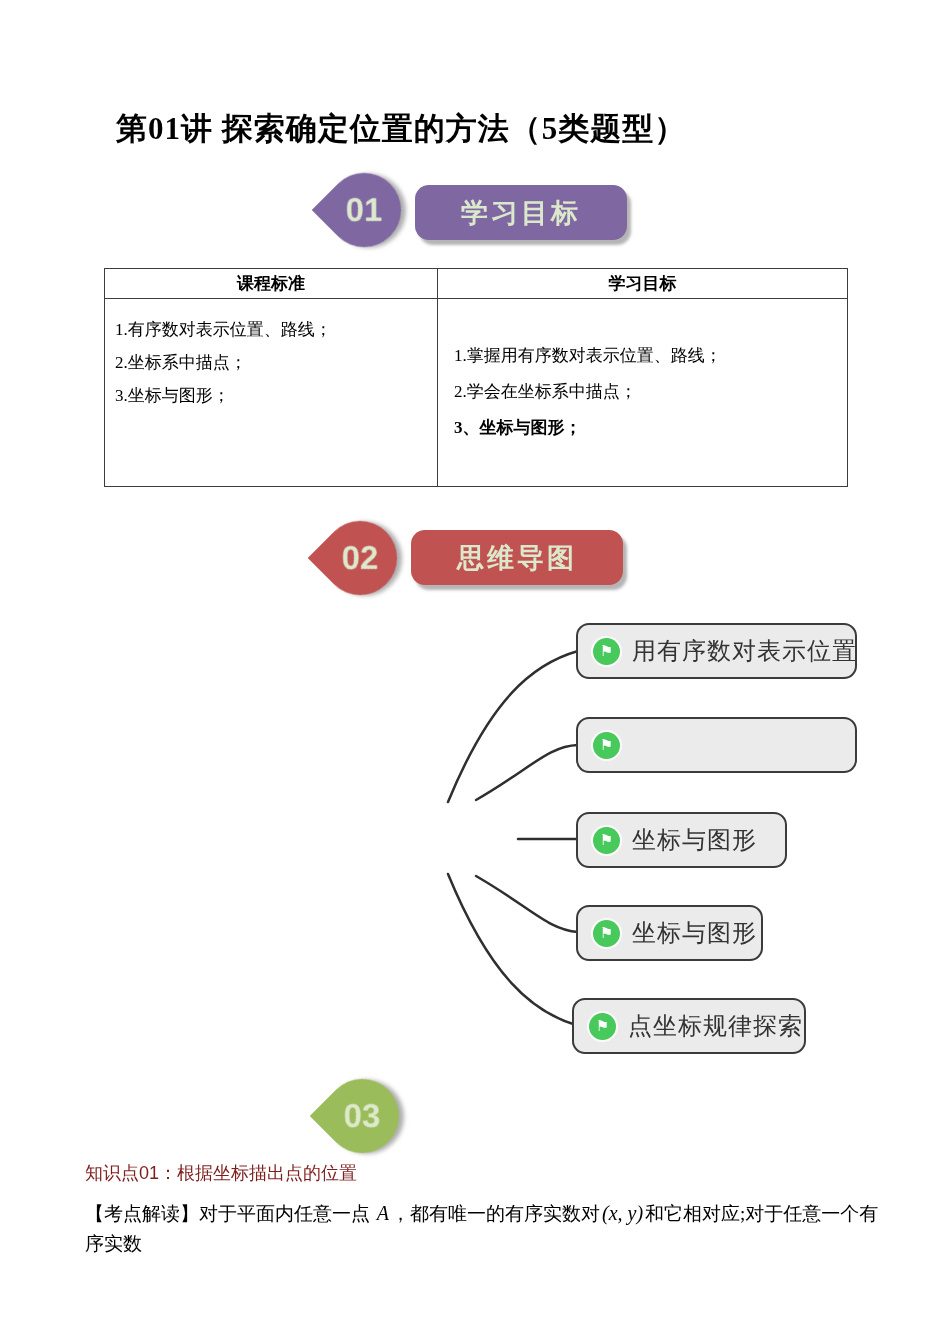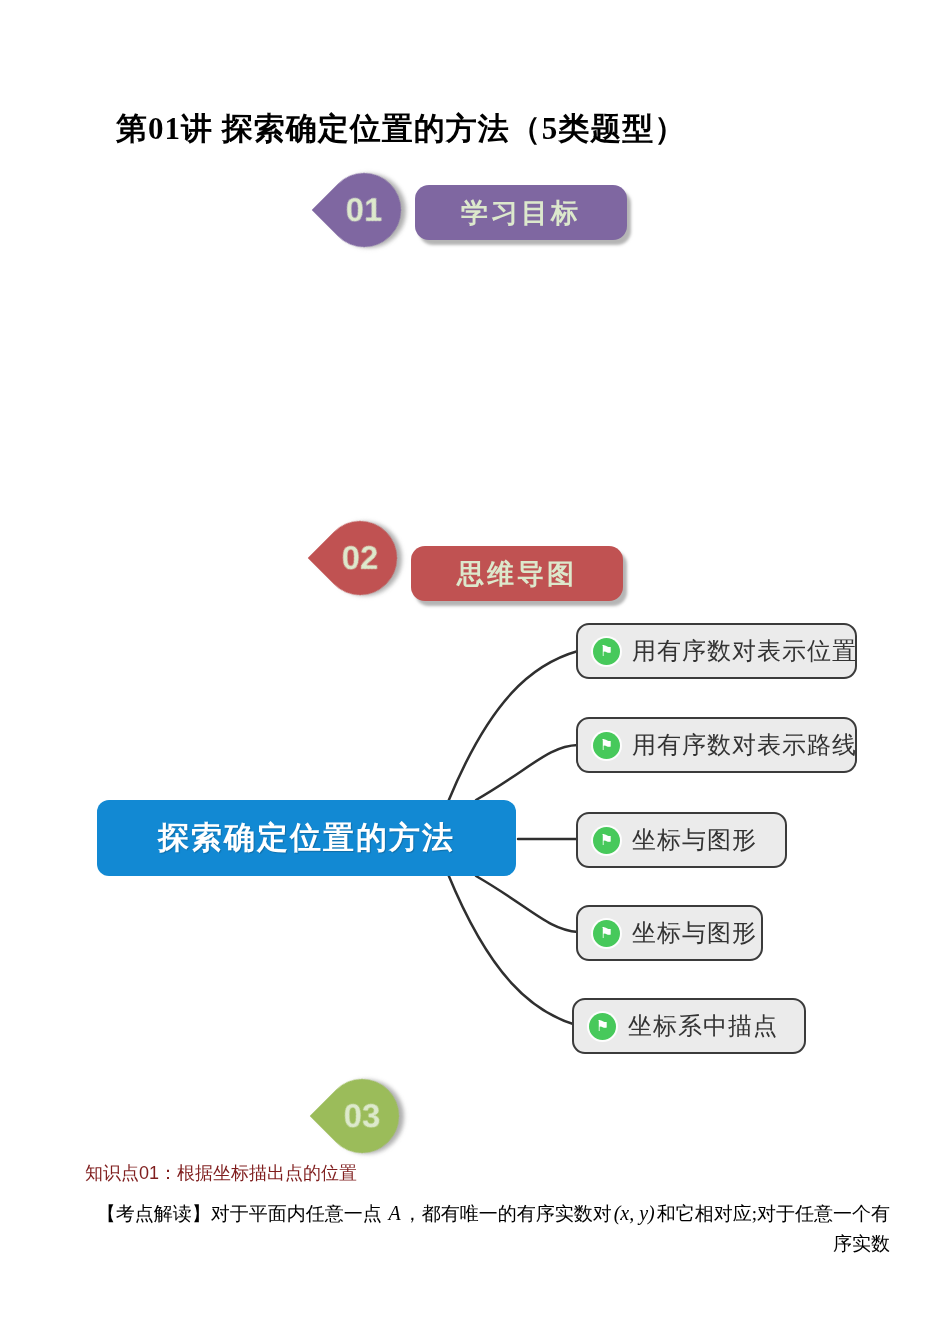--- a/index.html
+++ b/index.html
@@ -44,21 +44,21 @@
     font-size: 27px; font-weight: bold; letter-spacing: 3px;
     color: #dce8cc;
     box-shadow: 4px 5px 3px rgba(120,120,120,0.55);
   }
   .badge-1 .teardrop, .badge-1 .pill { background: #7f67a1; }
   .badge-2 .teardrop, .badge-2 .pill { background: #c05252; }
   .badge-3 .teardrop, .badge-3 .pill { background: #9bbc5a; }
   #badge-1 { left: 327px; top: 173px; }
   #badge-1 .pill { top: 12px; }
   #badge-2 { left: 323px; top: 521px; }
-  #badge-2 .pill { top: 25px; }
+  #badge-2 .pill { top: 9px; }
   #badge-3 { left: 325px; top: 1079px; }
   #badge-3 .pill { top: 7px; height: 53px; }
 
   
   .objectives-table {
     position: absolute; left: 104px; top: 268px; width: 744px;
     border-collapse: collapse;
     font-family: "Liberation Serif", "DejaVu Serif", serif;
   }
   .objectives-table th, .objectives-table td {
@@ -117,78 +117,98 @@
 
   
   .kp-heading {
     position: absolute; left: 85px; top: 1161px;
     font-family: "Liberation Sans", "DejaVu Sans", sans-serif;
     font-size: 18px; font-weight: normal; color: #7f1d1d;
   }
   .kp-body {
     position: absolute; left: 85px; top: 1198px; width: 805px;
     font-family: "Liberation Serif", "DejaVu Serif", serif;
-    font-size: 19px; line-height: 30px; color: #000; text-align: right;
+    font-size: 19px; line-height: 30px; color: #000;
   }
   .kp-body .math {
     font-family: "Liberation Serif", "DejaVu Serif", serif;
     font-style: italic; font-size: 20px; padding: 0 2px;
   }
 </style>
 </head>
 <body>
 
 <div class="page">
 
   <h1 class="title">第01讲 探索确定位置的方法（5类题型）</h1>
 
   <div class="badge badge-1" id="badge-1">
     <div class="teardrop">
       <span class="num">01</span>
     </div>
     <div class="pill">学习目标</div>
   </div>
 
+  <table class="objectives-table">
+    <thead>
+      <tr>
+        <th class="col-left">课程标准</th>
+        <th>学习目标</th>
+      </tr>
+    </thead>
+    <tbody>
+      <tr>
+        <td class="cell-left">
+          <p>1.有序数对表示位置、路线；</p>
+          <p>2.坐标系中描点；</p>
+          <p>3.坐标与图形；</p>
+        </td>
+        <td class="cell-right">
+          <p>1.掌握用有序数对表示位置、路线；</p>
+          <p>2.学会在坐标系中描点；</p>
+          <p class="bold">3、坐标与图形；</p>
+        </td>
+      </tr>
+    </tbody>
+  </table>
 
   <div class="badge badge-2" id="badge-2">
     <div class="teardrop">
       <span class="num">02</span>
     </div>
     <div class="pill">思维导图</div>
   </div>
 
   <svg class="mm-lines" viewBox="0 0 950 1344" xmlns="http://www.w3.org/2000/svg">
     <path d="M 448,802 C 490,700 532,664 578,651"></path>
     <path d="M 476,800 C 530,769 548,746 578,745"></path>
     <path d="M 518,839 C 540,839 558,839 578,839"></path>
     <path d="M 476,876 C 530,907 548,930 578,932"></path>
     <path d="M 448,874 C 490,976 532,1012 576,1025"></path>
   </svg>
 
-  <div class="mm-center">探索确定位置的方法</div>
 
   <div class="mm-branch" id="branch-0">
     <span class="flag">⚑</span>
     <span class="mm-label">用有序数对表示位置</span>
   </div>
   <div class="mm-branch" id="branch-1">
     <span class="flag">⚑</span>
-    <span class="mm-label">用有序数对表示路线</span>
   </div>
   <div class="mm-branch" id="branch-2">
     <span class="flag">⚑</span>
     <span class="mm-label">坐标与图形</span>
   </div>
   <div class="mm-branch" id="branch-3">
     <span class="flag">⚑</span>
     <span class="mm-label">坐标与图形</span>
   </div>
   <div class="mm-branch" id="branch-4">
     <span class="flag">⚑</span>
-    <span class="mm-label">坐标系中描点</span>
+    <span class="mm-label">点坐标规律探索</span>
   </div>
 
   <div class="badge badge-3" id="badge-3">
     <div class="teardrop">
       <span class="num">03</span>
     </div>
   </div>
 
   <div class="kp-heading">知识点01：根据坐标描出点的位置</div>
   <p class="kp-body"><span>【考点解读】对于平面内任意一点 </span><span class="math">A</span><span>，都有唯一的有序实数对</span><span class="math">(x, y)</span><span>和它相对应;对于任意一个有序实数</span></p>

